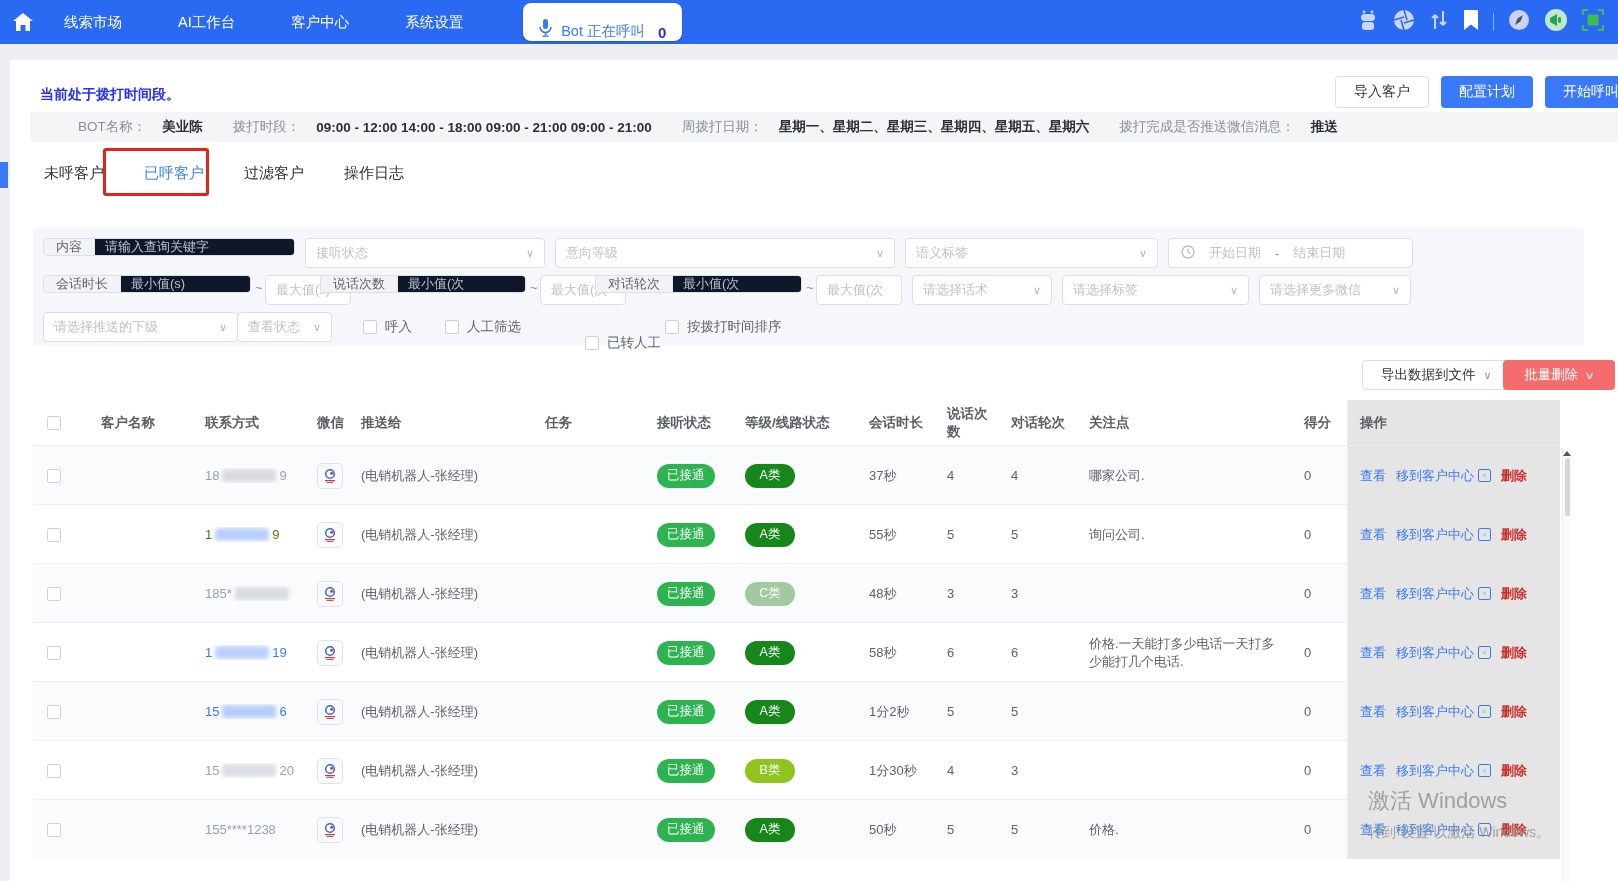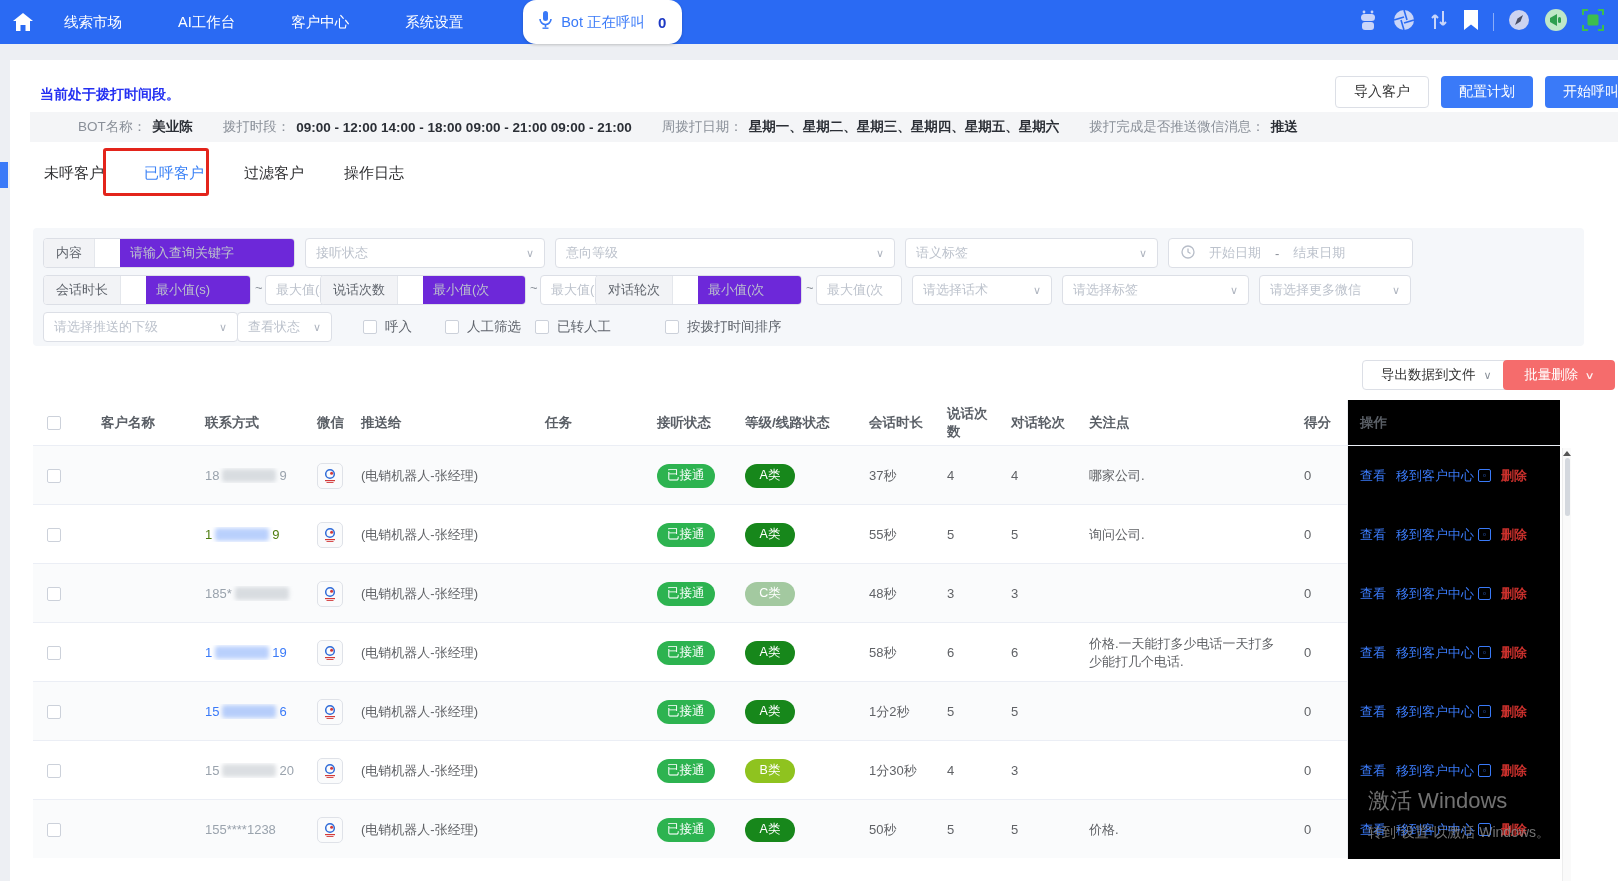--- a/index.html
+++ b/index.html
@@ -6,22 +6,22 @@
   html,body { width:1618px; height:881px; overflow:hidden; background:#edeff3;
     font-family:"Liberation Sans","DejaVu Sans",sans-serif; }
   body { position:relative; }
 
   
   .navbar { position:absolute; left:0; top:0; width:1618px; height:44px;
     background:#2a6af3; display:flex; align-items:center; z-index:20; }
   .nav-home { margin-left:12px; display:flex; align-items:center; }
   .nav-items { display:flex; align-items:center; margin-left:30px; gap:56px; }
   .nav-item { color:#fff; font-size:14.5px; cursor:pointer; white-space:nowrap; }
-  .bot-pill { margin-left:60px; background:#fff; border-radius:13px; height:44px;
-    display:flex; align-items:center; gap:9px; padding:0 16px; box-shadow:0 1px 3px rgba(0,0,0,.2); }
+  .bot-pill { margin-left:60px; background:#fff; border-radius:8px; height:38px;
+    display:flex; align-items:flex-end; gap:9px; padding:0 16px; box-shadow:0 1px 3px rgba(0,0,0,.2); }
   .bot-pill .lbl { color:#3a7af8; font-size:14.5px; }
   .bot-pill .cnt { color:#1d39c4; font-size:15px; font-weight:700; margin-left:4px; }
   .nav-right { position:absolute; right:14px; top:0; height:44px; display:flex; align-items:center; gap:14px; }
   .nav-divider { width:1px; height:18px; background:rgba(255,255,255,.45); }
 
   
   .card { position:absolute; left:10px; top:60px; width:1608px; height:821px;
     background:#fff; overflow:hidden; }
   .left-accent { position:absolute; left:0; top:162px; width:8px; height:26px;
     background:#3a7af8; z-index:25; }
@@ -32,40 +32,40 @@
   .top-btns { position:absolute; left:1325px; top:16px; display:flex; gap:12px; white-space:nowrap; }
   .btn { height:32px; border-radius:4px; font-size:14px; display:inline-flex;
     align-items:center; justify-content:center; padding:0 18px; cursor:pointer; gap:8px; }
   .btn-plain { background:#fff; border:1px solid #dcdfe6; color:#333; }
   .btn-primary { background:#3a7af8; color:#fff; border:none; }
   .chev { font-size:10px; transform:scaleX(1.4); opacity:.9; }
 
   .info-bar { position:absolute; left:20px; top:52px; width:1588px; height:30px;
     background:#f4f5f7; display:flex; align-items:center; padding-left:48px;
     gap:30px; font-size:13.5px; white-space:nowrap; }
-  .info-item { display:flex; align-items:center; gap:6px; }
+  .info-item { display:flex; align-items:center; gap:16px; }
   .info-label { color:#8a9099; }
   .info-value { color:#2b2f36; font-weight:700; }
 
   .tabs { position:absolute; left:30px; top:100px; display:flex; gap:32px;
     font-size:15px; color:#303133; }
   .tab { cursor:pointer; padding:4px 4px; }
   .tab.active { color:#3b82f6; }
   .anno-box { position:absolute; left:93px; top:88px; width:106px; height:48px;
     border:3px solid #e3241b; border-radius:3px; pointer-events:none; z-index:30; }
 
   
   .filter-panel { position:absolute; left:23px; top:168px; width:1551px; height:118px;
     background:#f5f7fa; border-radius:4px; }
-  .seg-group { position:absolute; height:30px; display:flex; border:1px solid #dcdfe6;
-    border-radius:4px; background:#fff; overflow:hidden;gap:25px; }
+  .seg-group { position:absolute; height:18px; display:flex; border:1px solid #dcdfe6;
+    border-radius:4px; background:#fff; overflow:hidden; }
   .seg-label { display:flex; align-items:center; padding:0 12px; color:#5f646c;
     font-size:13px; background:#f2f3f6; border-right:1px solid #e4e7ec; white-space:nowrap; }
   .seg-input { flex:1; display:flex; align-items:center; padding:0 10px;
-    color:#bcc2cc; font-size:13px; background:#6d28d9; white-space:nowrap; }
+    color:#bcc2cc; font-size:13px; background:#0f172a; white-space:nowrap; }
   .sel { position:absolute; height:30px; border:1px solid #dcdfe6; border-radius:4px;
     background:#fff; display:flex; align-items:center; justify-content:space-between;
     padding:0 10px; color:#bcc2cc; font-size:13px; cursor:pointer; white-space:nowrap; }
   .sel .chev2 { color:#aeb4bf; font-size:11px; }
   .numbox { position:absolute; height:30px; border:1px solid #dcdfe6; border-radius:4px;
     background:#fff; display:flex; align-items:center; padding:0 10px;
     color:#bcc2cc; font-size:13px; white-space:nowrap; }
   .tilde { position:absolute; top:52px; color:#8a9099; font-size:13px; }
   .datebox { position:absolute; height:30px; border:1px solid #dcdfe6; border-radius:4px;
     background:#fff; display:flex; align-items:center; gap:14px; padding:0 12px;
@@ -83,21 +83,21 @@
   
   .tgrid { display:grid; grid-template-columns:56px 104px 112px 44px 184px 112px 88px 124px 78px 64px 78px 215px 55px 1fr;
     align-items:center; }
   .thead { position:absolute; left:23px; top:340px; width:1527px; height:45px;
     color:#5a5f66; font-weight:700; font-size:13.5px; }
   .thead > div, .trow > div { padding-left:12px; overflow:hidden; }
   .tbody { position:absolute; left:23px; top:385px; width:1527px; }
   .trow { height:59px; border-top:1px solid #ebeef5; font-size:13px; color:#606266; background:#fff; }
   .trow:nth-child(odd) { background:#fafbfc; }
   .cell-cb { display:flex; justify-content:flex-start; padding-left:14px !important; }
-  .cell-op { border-left:1px solid #eceef2; background:#000000; height:59px;
+  .cell-op { border-left:1px solid #eceef2; background:#e5e5e5; height:59px;
     display:flex; align-items:center; gap:10px; white-space:nowrap; }
   .thead .cell-op { height:45px; border-left:1px solid #eceef2; }
   .link-view { color:#3a7af8; cursor:pointer;text-align:center; }
   .link-move { color:#3a7af8; cursor:pointer; display:inline-flex; align-items:center; gap:4px; }
   .move-ic { width:13px; height:13px; border:1px solid #3a7af8; border-radius:2px;
     display:inline-flex; align-items:center; justify-content:center; font-size:8px; color:#3a7af8; }
   .link-del { color:#c9302c; cursor:pointer; font-weight:600; }
 
   .pmask { display:inline-block; width:54px; height:13px; border-radius:3px;
     margin:0 3px; filter:blur(2px); opacity:.35; vertical-align:-2px; }
@@ -333,21 +333,21 @@
         <span class="chev2">∨</span>
     </div>
     <label class="ckb-item" style="left:330px;">
       <span class="ckb"></span>
         <span>呼入</span>
     </label>
     <label class="ckb-item" style="left:412px;">
       <span class="ckb"></span>
         <span>人工筛选</span>
     </label>
-    <label class="ckb-item" style="left:502px;">
+    <label class="ckb-item" style="left:552px;margin-top:16px;">
       <span class="ckb"></span>
         <span>已转人工</span>
     </label>
     <label class="ckb-item" style="left:632px;">
       <span class="ckb"></span>
         <span>按拨打时间排序</span>
     </label>
   </div>
 
   <div class="tbl-toolbar">

